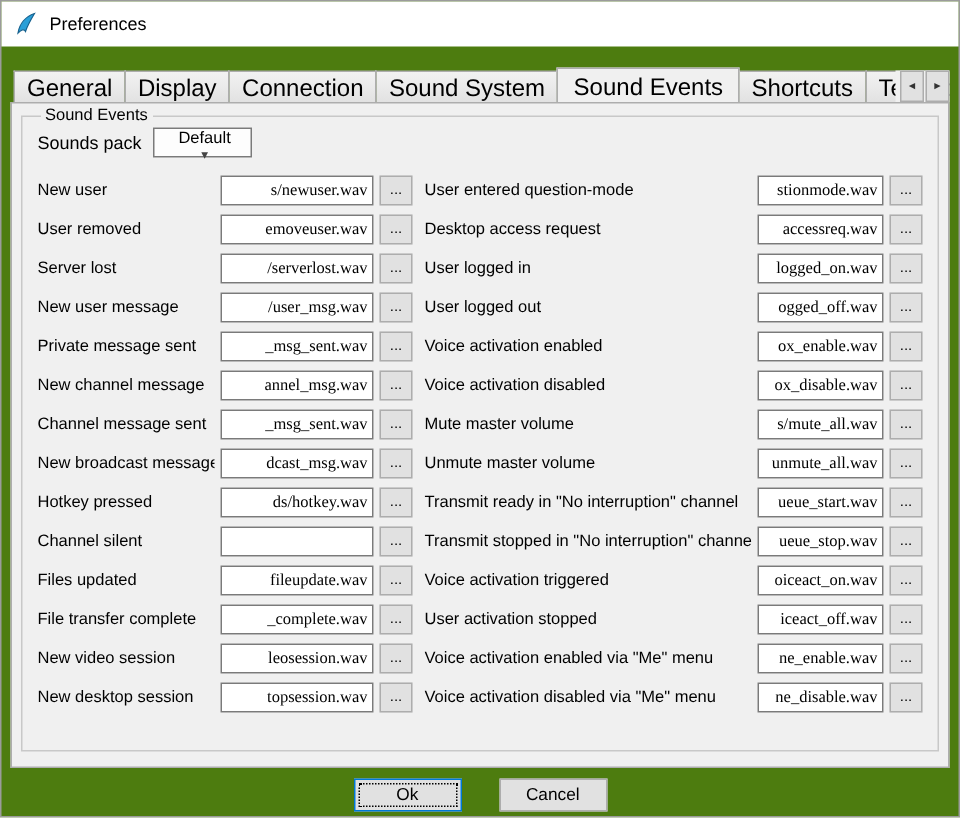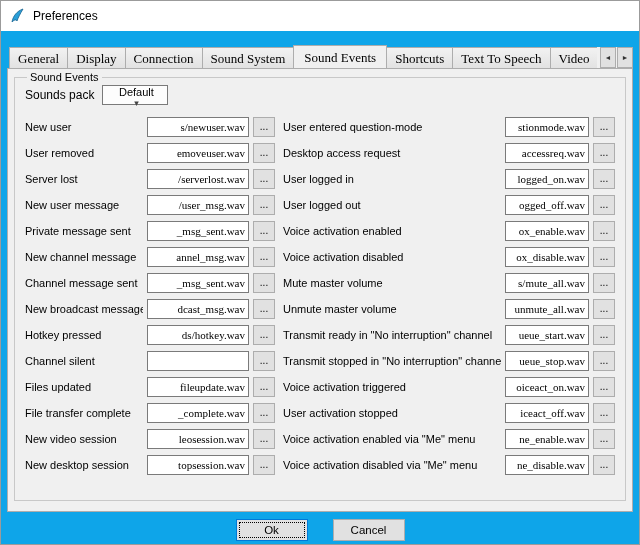--- a/index.html
+++ b/index.html
@@ -5,46 +5,46 @@
   * { box-sizing: border-box; }
   html,body { margin:0; padding:0; }
   body {
     width:640px; height:545px;
     font-family:"Liberation Sans", sans-serif;
     background:#ffffff;
   }
   .window {
     width:640px; height:545px;
     border:1px solid #9b9b9b;
-    background:#0ea5e9;
+    background:#4d7c0f;
     display:flex; flex-direction:column;
   }
   
   .titlebar {
     height:30px; background:#ffffff;
     display:flex; align-items:center;
     padding:0 8px; gap:8px; flex:0 0 auto;
   }
   .app-icon { width:16px; height:16px; display:inline-block; }
   .title { font-size:12px; color:#000; }
   
   .client { flex:1; display:flex; flex-direction:column; min-height:0; }
   .tabbar {
     margin:13px 6px 0 6px; padding-left:2px;
     display:flex; align-items:flex-end;
     position:relative; overflow:hidden;
     height:24px; flex:0 0 auto; white-space:nowrap;
   }
   .tab {
-    font-size:13px; color:#000;
+    font-size:16px; color:#000;
     border:1px solid #adadad; border-bottom:none;
     background:linear-gradient(#f2f2f2,#e2e2e2);
     padding:3px 8px 3px 8px; height:21px;
     margin-right:-1px; flex:0 0 auto;
-    position:relative; cursor:default;font-family:Liberation Serif, serif;
+    position:relative; cursor:default;
   }
   .tab.active {
     background:#f0f0f0;
     height:24px; padding:4px 10px 4px 10px;
     margin-bottom:-1px; z-index:2;
   }
   .tab-scroll {
     position:absolute; right:0; bottom:0; z-index:3;
     display:flex; background:#f0f0f0; padding-left:2px;
   }

